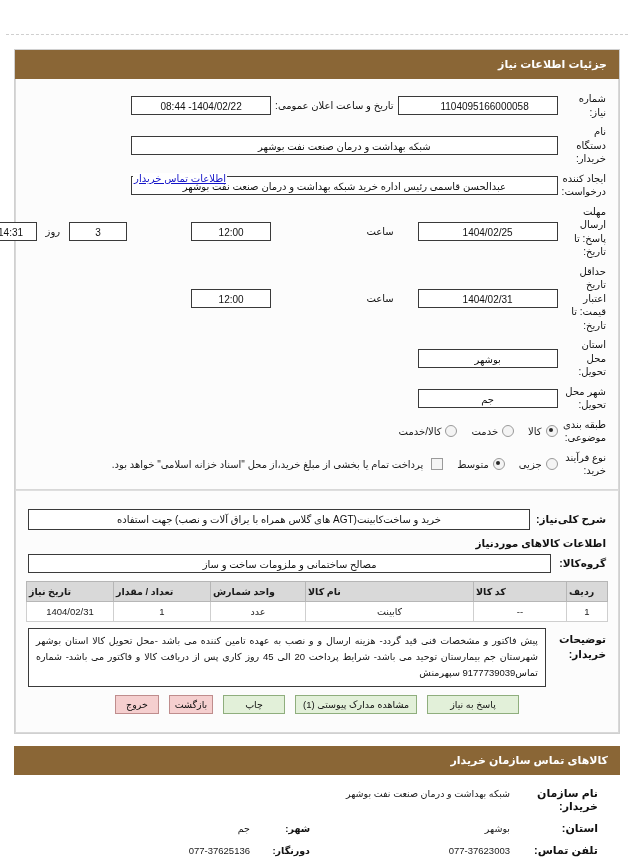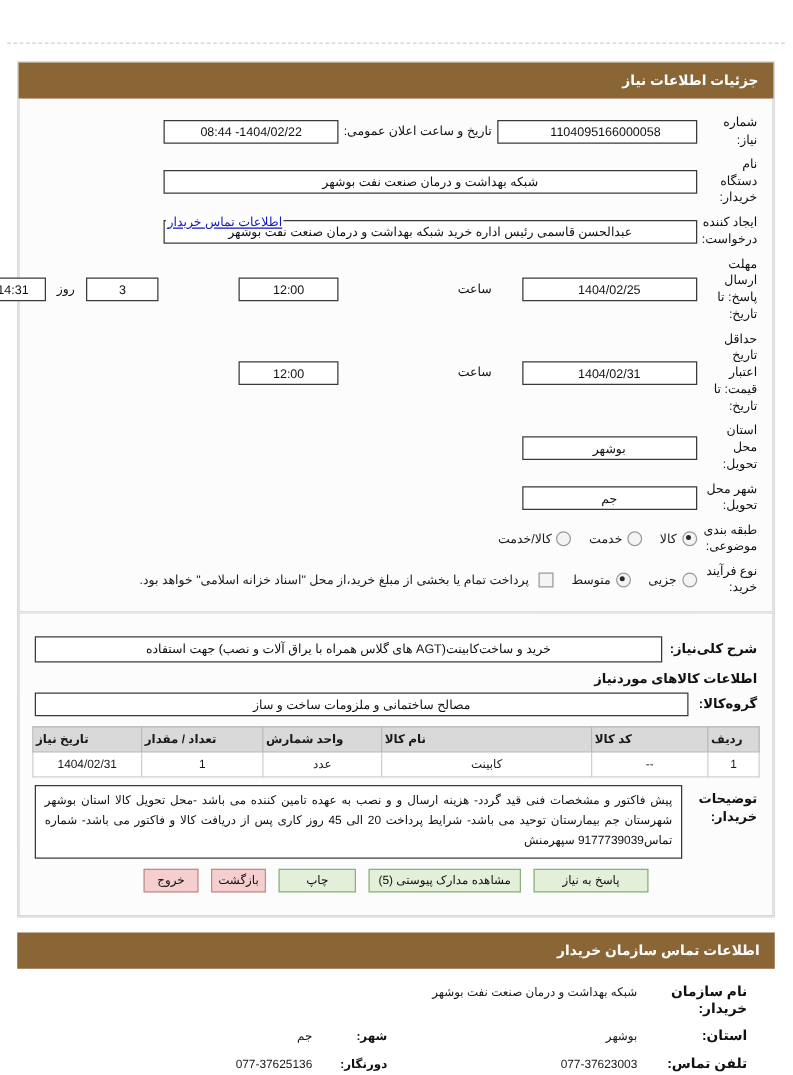--- a/index.html
+++ b/index.html
@@ -516,30 +516,30 @@
           </tbody>
         </table>
 
         <div class="notes-row">
           <div class="notes-lbl">توضیحات خریدار:</div>
           <div class="notes-box">پیش فاکتور و مشخصات فنی قید گردد- هزینه ارسال و و نصب به عهده تامین کننده می باشد -محل تحویل کالا استان بوشهر شهرستان جم  بیمارستان توحید می باشد- شرایط پرداخت 20 الی 45 روز کاری پس از دریافت کالا و فاکتور می باشد- شماره تماس9177739039 سپهرمنش</div>
         </div>
 
         <div class="btn-row">
           <div class="btn green b1">پاسخ به نیاز</div>
-          <div class="btn green b2">مشاهده مدارک پیوستی (5)</div>
+          <div class="btn green b2">مشاهده مدارک پیوستی (1)</div>
           <div class="btn green b3">چاپ</div>
           <div class="btn red b4">بازگشت</div>
           <div class="btn red b5">خروج</div>
         </div>
       </div>
     </div>
 
     <div class="contact-bar-wrap">
-      <div class="section-bar">اطلاعات تماس سازمان خریدار</div>
+      <div class="section-bar">کالاهای تماس سازمان خریدار</div>
 
       <div class="contact-body">
 
         <div class="c-row">
           <div class="c-lbl">نام سازمان خریدار:</div>
           <div class="c-val">شبکه بهداشت و درمان صنعت نفت بوشهر</div>
         </div>
 
         <div class="c-row">
           <div class="c-lbl">استان:</div>

